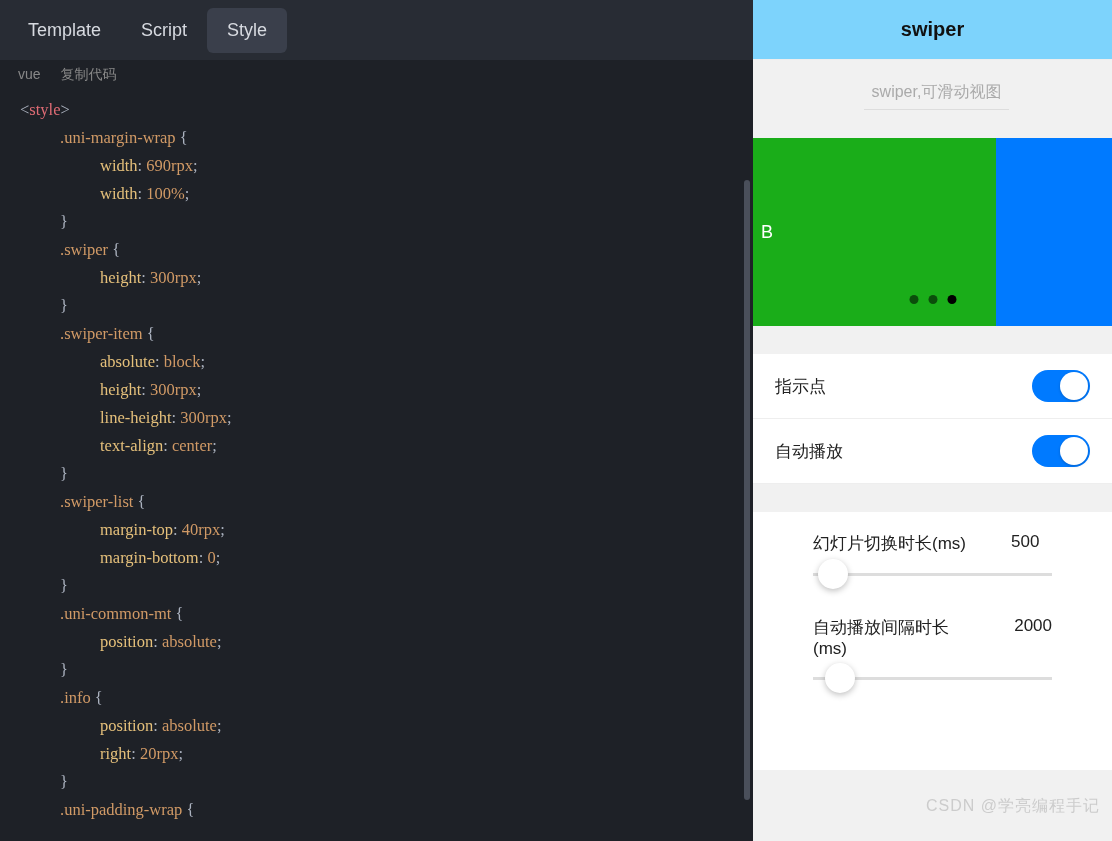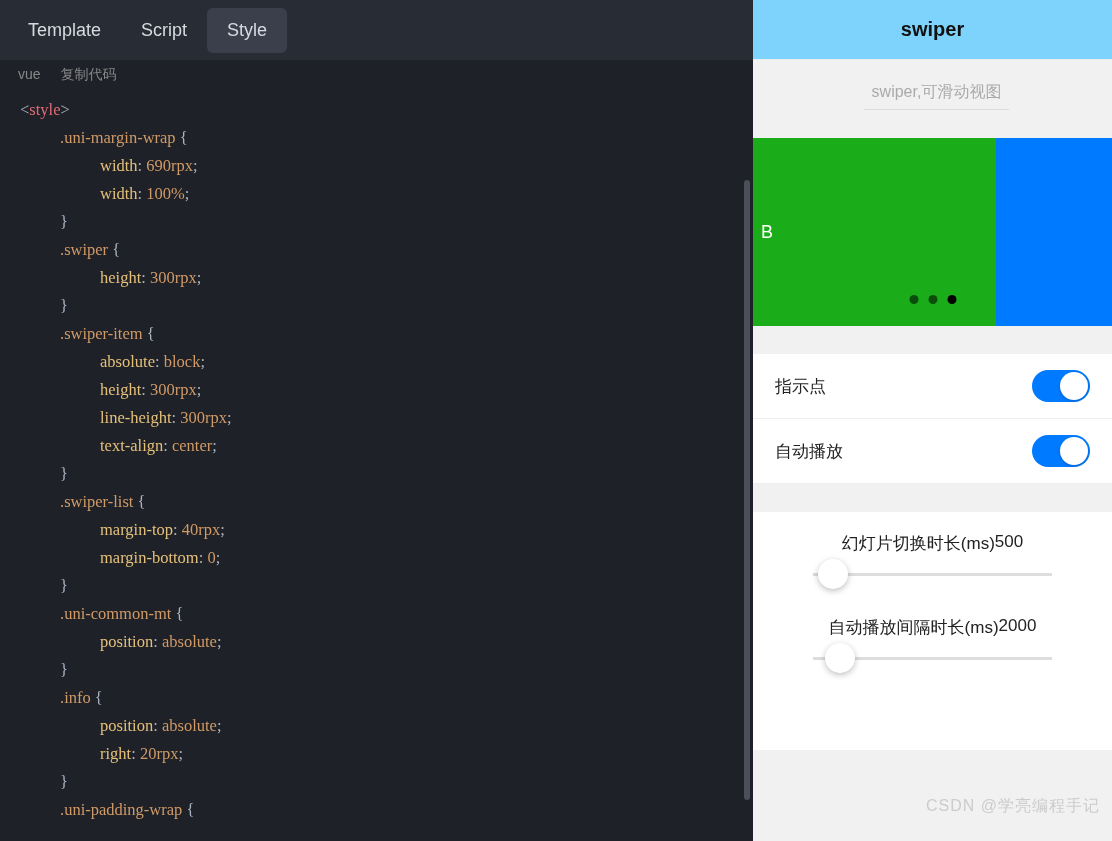--- a/index.html
+++ b/index.html
@@ -34,21 +34,21 @@
 .dot { width: 9px; height: 9px; border-radius: 50%; background: rgba(0,0,0,0.55); }
 .dot.active { background: #000; }
 
 .settings { margin-top: 28px; }
 .setting-row { background: #fff; display: flex; align-items: center; justify-content: space-between; padding: 16px 22px; border-bottom: 1px solid #eee; font-size: 17px; color: #222; }
 .switch { width: 58px; height: 32px; background: #007aff; border-radius: 16px; position: relative; cursor: pointer; }
 .switch-knob { position: absolute; right: 2px; top: 2px; width: 28px; height: 28px; background: #fff; border-radius: 50%; box-shadow: 0 1px 3px rgba(0,0,0,0.2); }
 
 .slider-block { background: #fff; margin-top: 28px; padding: 20px 22px 50px 22px; }
 .slider-row { margin-bottom: 40px; }
-.slider-head { display: flex; justify-content: center; font-size: 17px; color: #222; margin-bottom: 10px; padding: 0 38px; }
+.slider-head { display: flex; justify-content: flex-start; font-size: 17px; color: #222; margin-bottom: 10px; padding: 0 38px; gap: 45px; }
 .slider-track { position: relative; height: 3px; background: #ddd; margin: 18px 38px 0 38px; }
 .slider-thumb { position: absolute; top: -14px; width: 30px; height: 30px; background: #fff; border-radius: 50%; box-shadow: 0 2px 6px rgba(0,0,0,0.25); cursor: pointer; }
 
 .watermark { position: absolute; bottom: 24px; right: 12px; color: #ccc; font-size: 16px; letter-spacing: 1px; }
 </style>
 </head>
 <body>
 
 <div class="editor-panel">
   <div class="tabs">

